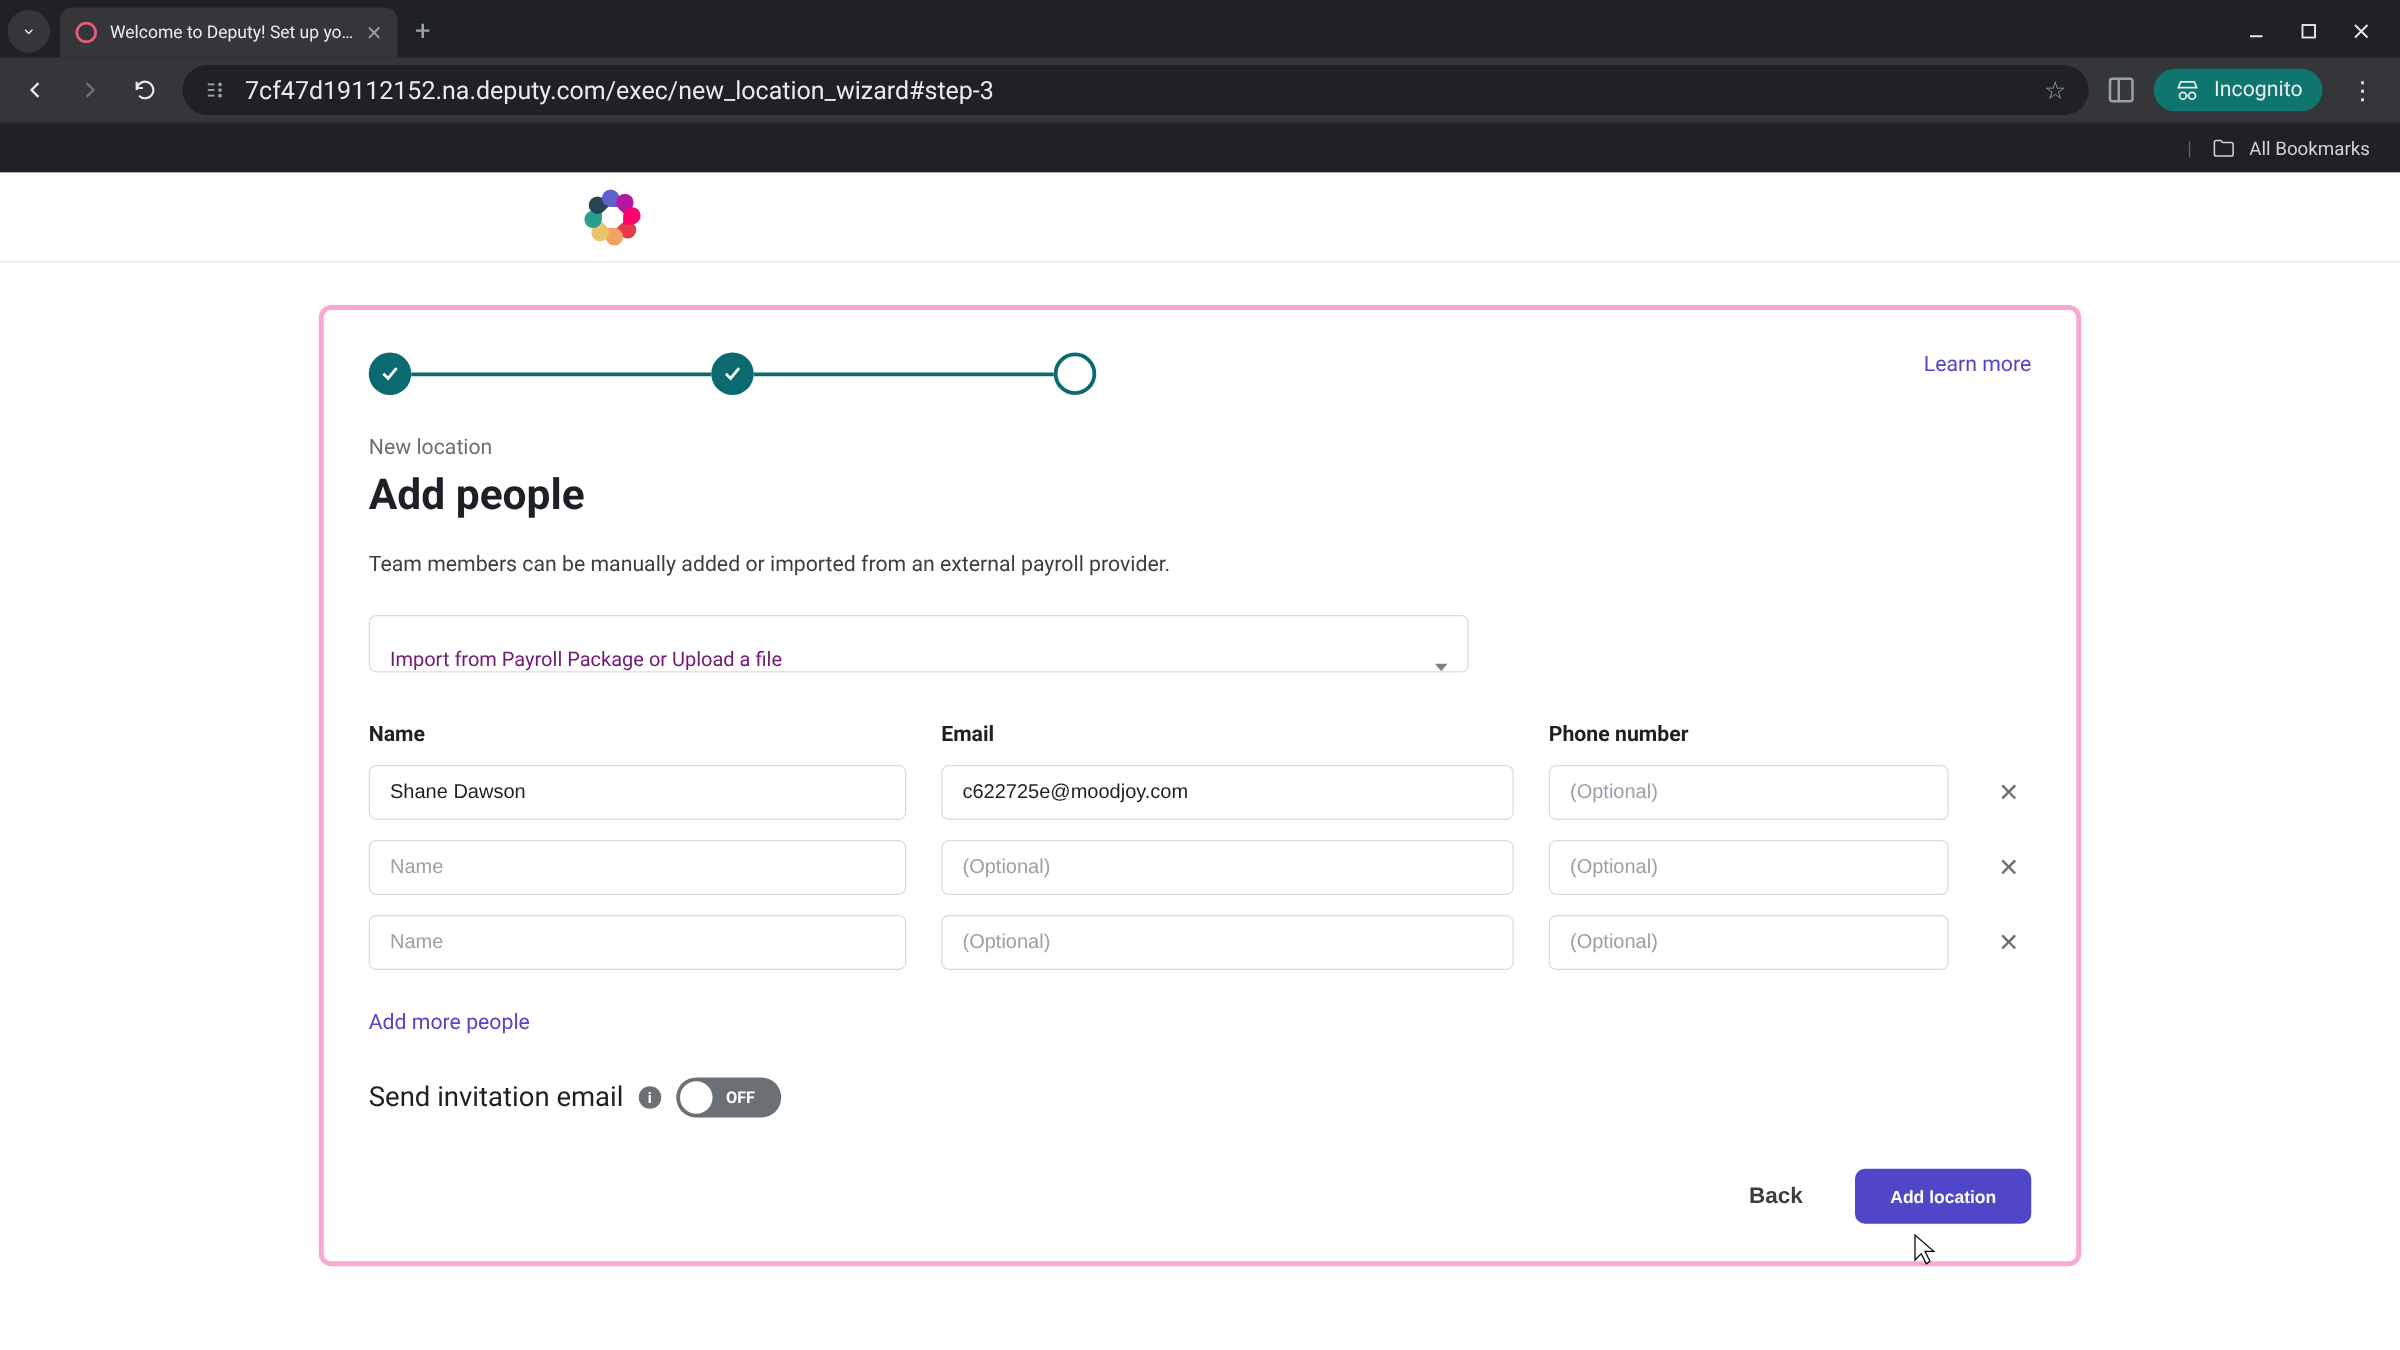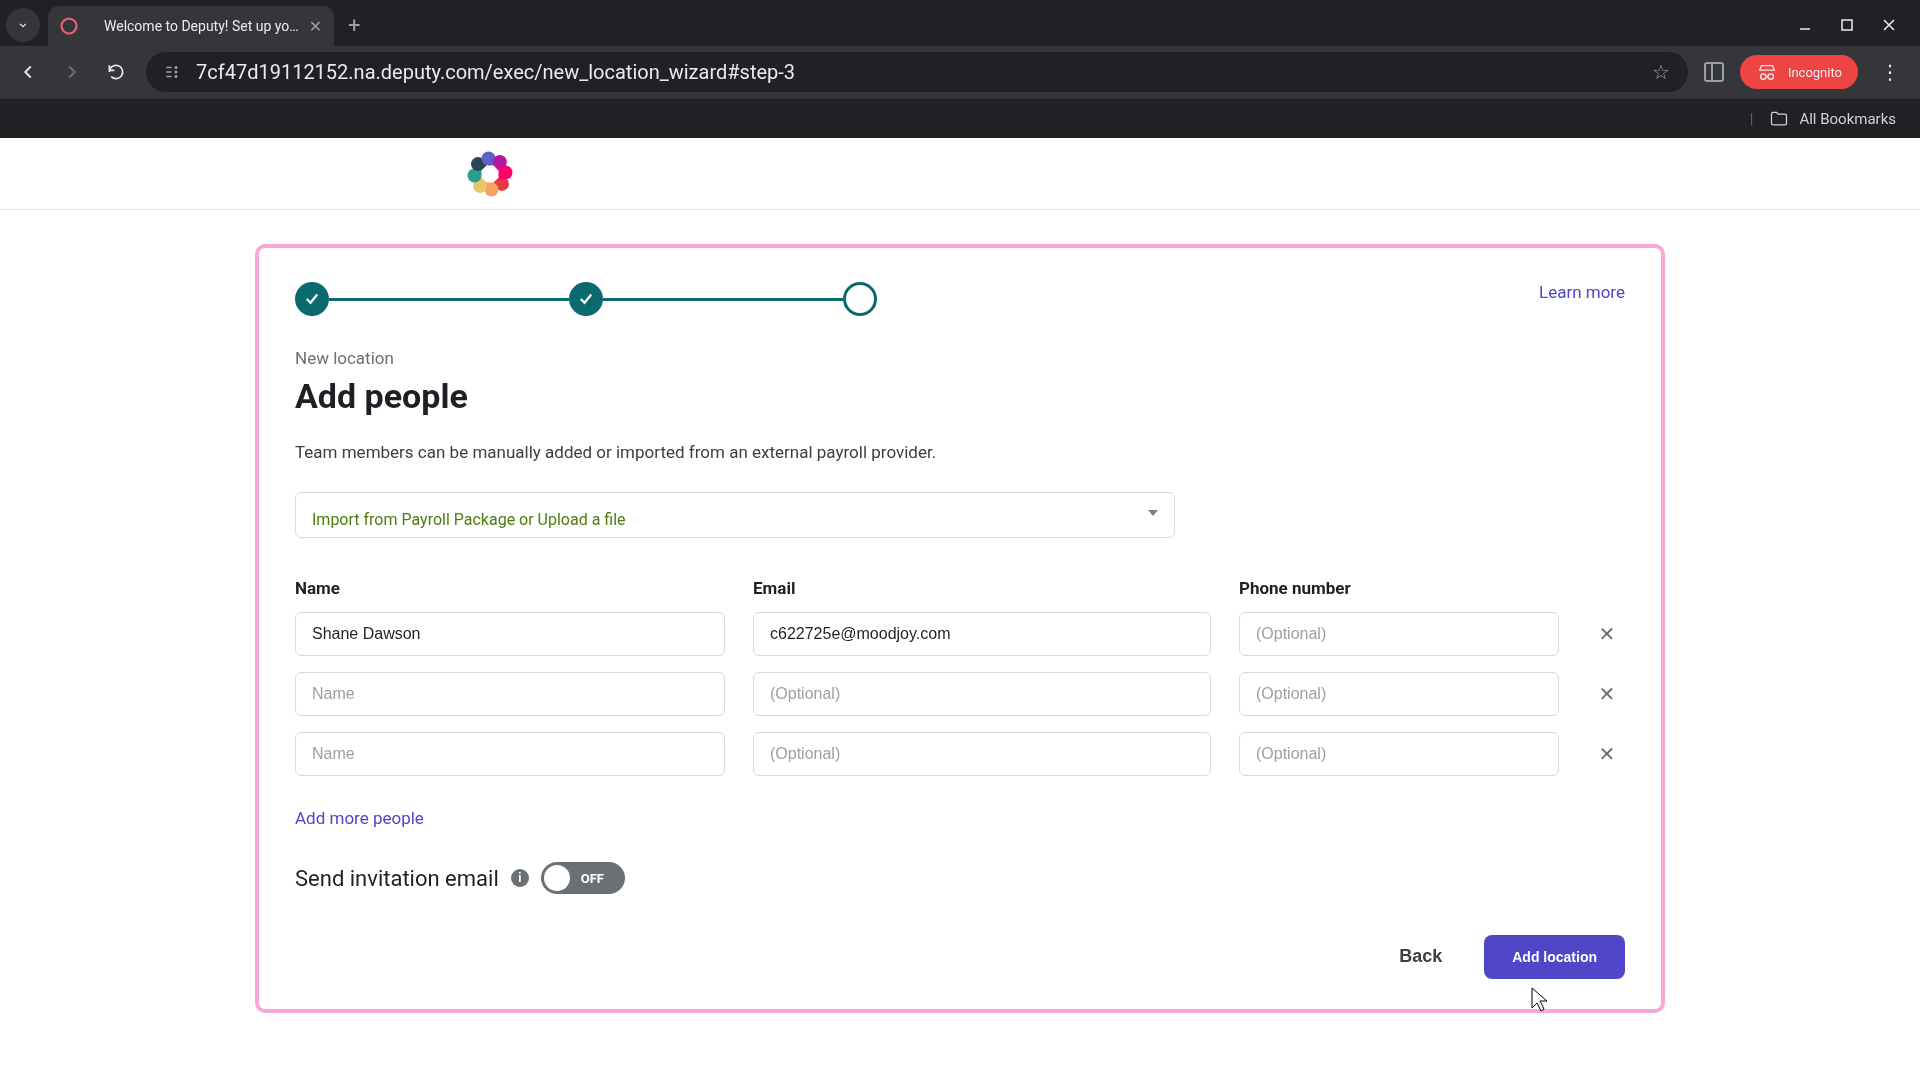--- a/index.html
+++ b/index.html
@@ -4,36 +4,36 @@
 <style>
   * { box-sizing: border-box; margin: 0; padding: 0; }
   html, body { width: 1920px; height: 1080px; font-family: -apple-system, BlinkMacSystemFont, "Segoe UI", Roboto, sans-serif; overflow: hidden; }
 
   
   .browser-chrome { width: 100%; background: #202124; }
   .tab-strip { height: 46px; display: flex; align-items: flex-end; padding-left: 6px; }
   .tab-dropdown { width: 34px; height: 34px; border-radius: 50%; background: #35363a; display: flex; align-items: center; justify-content: center; margin-right: 8px; margin-bottom: 4px; }
   .tab { height: 40px; background: #35363a; border-radius: 10px 10px 0 0; display: flex; align-items: center; padding: 0 12px; min-width: 260px; gap: 10px; }
   .tab .favicon { width: 18px; height: 18px; }
-  .tab-title { color: #e8eaed; font-size: 14px; flex: 1; white-space: nowrap; overflow: hidden; text-overflow: ellipsis; margin-left: 16px; }
+  .tab-title { color: #e8eaed; font-size: 14px; flex: 1; white-space: nowrap; overflow: hidden; text-overflow: ellipsis; }
   .tab-close { color: #9aa0a6; font-size: 16px; }
   .new-tab { color: #9aa0a6; font-size: 22px; margin-left: 14px; margin-bottom: 8px; }
   .window-controls { margin-left: auto; display: flex; gap: 28px; padding-right: 24px; margin-bottom: 10px; }
   .window-controls span { color: #e8eaed; }
 
   .toolbar { height: 52px; background: #35363a; display: flex; align-items: center; padding: 0 14px; gap: 16px; }
   .nav-btn { color: #9aa0a6; display: flex; align-items: center; justify-content: center; width: 28px; height: 28px; }
   .nav-btn.active { color: #e8eaed; }
   .omnibox { flex: 1; height: 40px; background: #202124; border-radius: 20px; display: flex; align-items: center; padding: 0 18px; gap: 14px; }
   .site-icon { color: #9aa0a6; }
   .url { color: #e8eaed; font-size: 20px; flex: 1; }
   .star { color: #9aa0a6; font-size: 20px; }
   .square-icon { width: 20px; height: 20px; border: 2px solid #9aa0a6; border-radius: 3px; position: relative; }
   .square-icon::after { content: ""; position: absolute; left: 5px; top: 0; bottom: 0; width: 2px; background: #9aa0a6; }
-  .incognito-pill { background: #ef4444; border-radius: 20px; padding: 6px 16px; display: flex; align-items: center; gap: 10px; color: #e8eaed; font-size: 13px; }
+  .incognito-pill { background: #0f766e; border-radius: 20px; padding: 6px 16px; display: flex; align-items: center; gap: 10px; color: #e8eaed; font-size: 17px; }
   .kebab { color: #e8eaed; font-size: 20px; padding: 0 6px; }
 
   .bookmarks-bar { height: 40px; background: #202124; display: flex; align-items: center; justify-content: flex-end; padding-right: 24px; gap: 10px; color: #cfd2d6; font-size: 15px; border-top: 1px solid #2d2e31; }
   .bookmarks-bar .sep { color: #5f6368; margin-right: 6px; }
 
   
   .page { background: #fff; height: calc(1080px - 46px - 52px - 40px); overflow: auto; }
   .page-header { height: 72px; border-bottom: 1px solid #e4e6eb; display: flex; align-items: center; padding-left: 470px; }
   .logo-ring { width: 40px; height: 40px; position: relative; }
   .logo-petal { position: absolute; width: 14px; height: 14px; border-radius: 50% 50% 50% 0; top: 50%; left: 50%; transform-origin: 0 0; }
@@ -44,21 +44,21 @@
   .step-circle { width: 34px; height: 34px; border-radius: 50%; display: flex; align-items: center; justify-content: center; }
   .step-circle.done { background: #0b6a6f; }
   .step-circle.current { background: #fff; border: 3px solid #0b6a6f; }
   .step-line { width: 240px; height: 3px; background: #0b6a6f; }
   .learn-more { color: #4f46c8; font-size: 17px; }
 
   .breadcrumb { color: #6b7075; font-size: 17px; margin-top: 32px; }
   .title { font-size: 34px; font-weight: 700; color: #1d2125; margin-top: 8px; }
   .desc { font-size: 17px; color: #3a3f44; margin-top: 26px; }
 
-  .dropdown { width: 880px; height: 46px; border: 1px solid #d7dbe0; border-radius: 6px; margin-top: 30px; display: flex; align-items: flex-start; padding: 17px 16px; color: #4d7c0f; font-size: 16px; justify-content: space-between; }
+  .dropdown { width: 880px; height: 46px; border: 1px solid #d7dbe0; border-radius: 6px; margin-top: 30px; display: flex; align-items: flex-end; padding: 0 16px; color: #701a75; font-size: 16px; justify-content: space-between; }
   .caret-down { width: 0; height: 0; border-left: 5px solid transparent; border-right: 5px solid transparent; border-top: 6px solid #7b8088; }
 
   .grid { margin-top: 40px; }
   .grid-header { display: grid; grid-template-columns: 430px 458px 350px 40px; gap: 28px; font-weight: 700; font-size: 17px; color: #1d2125; margin-bottom: 14px; }
   .grid-row { display: grid; grid-template-columns: 430px 458px 320px 40px; gap: 28px; margin-bottom: 16px; align-items: center; }
   .grid-row input { height: 44px; border: 1px solid #d7dbe0; border-radius: 6px; padding: 0 16px; font-size: 16px; color: #1d2125; }
   .grid-row input::placeholder { color: #9aa0a6; }
   .row-close { color: #6b7075; font-size: 20px; text-align: center; cursor: pointer; }
 
   .add-more { color: #4f46c8; font-size: 17px; margin-top: 16px; display: inline-block; }

